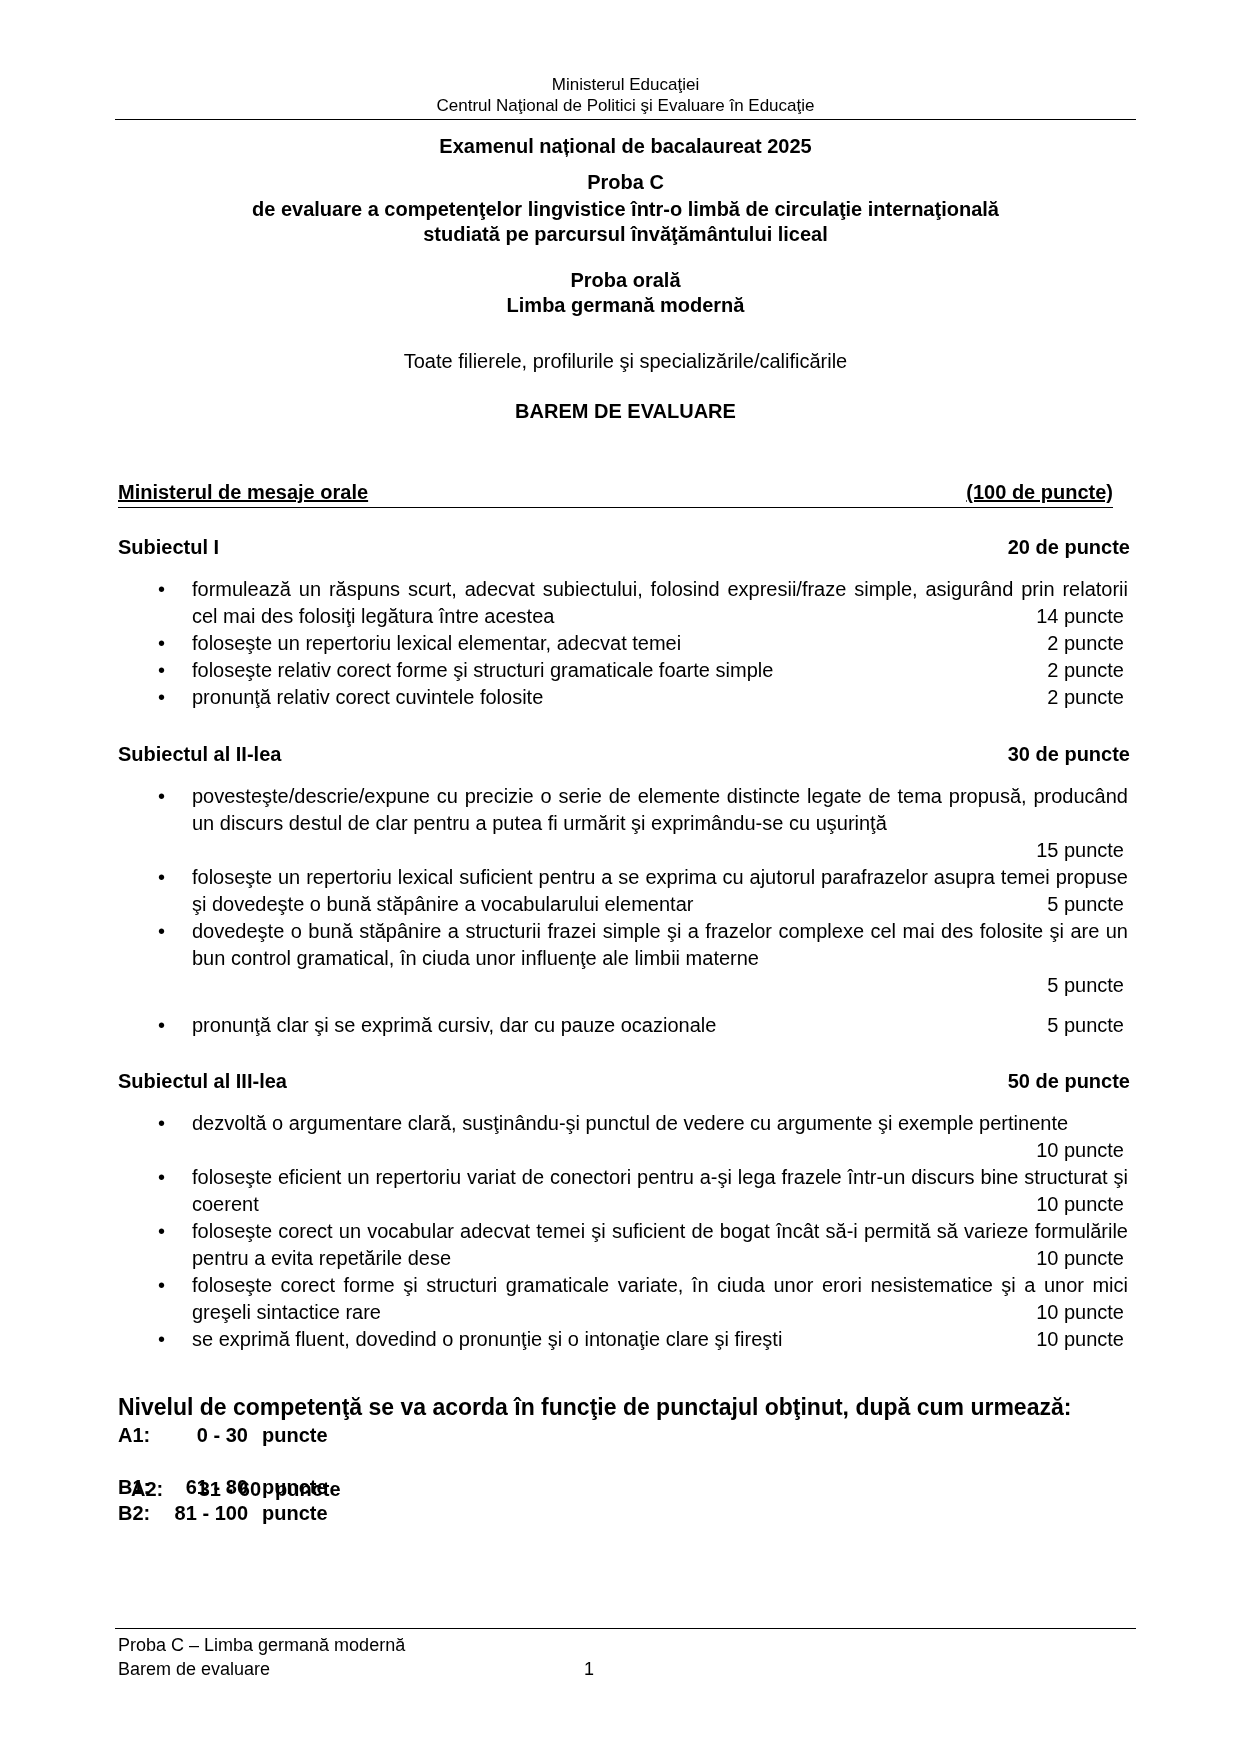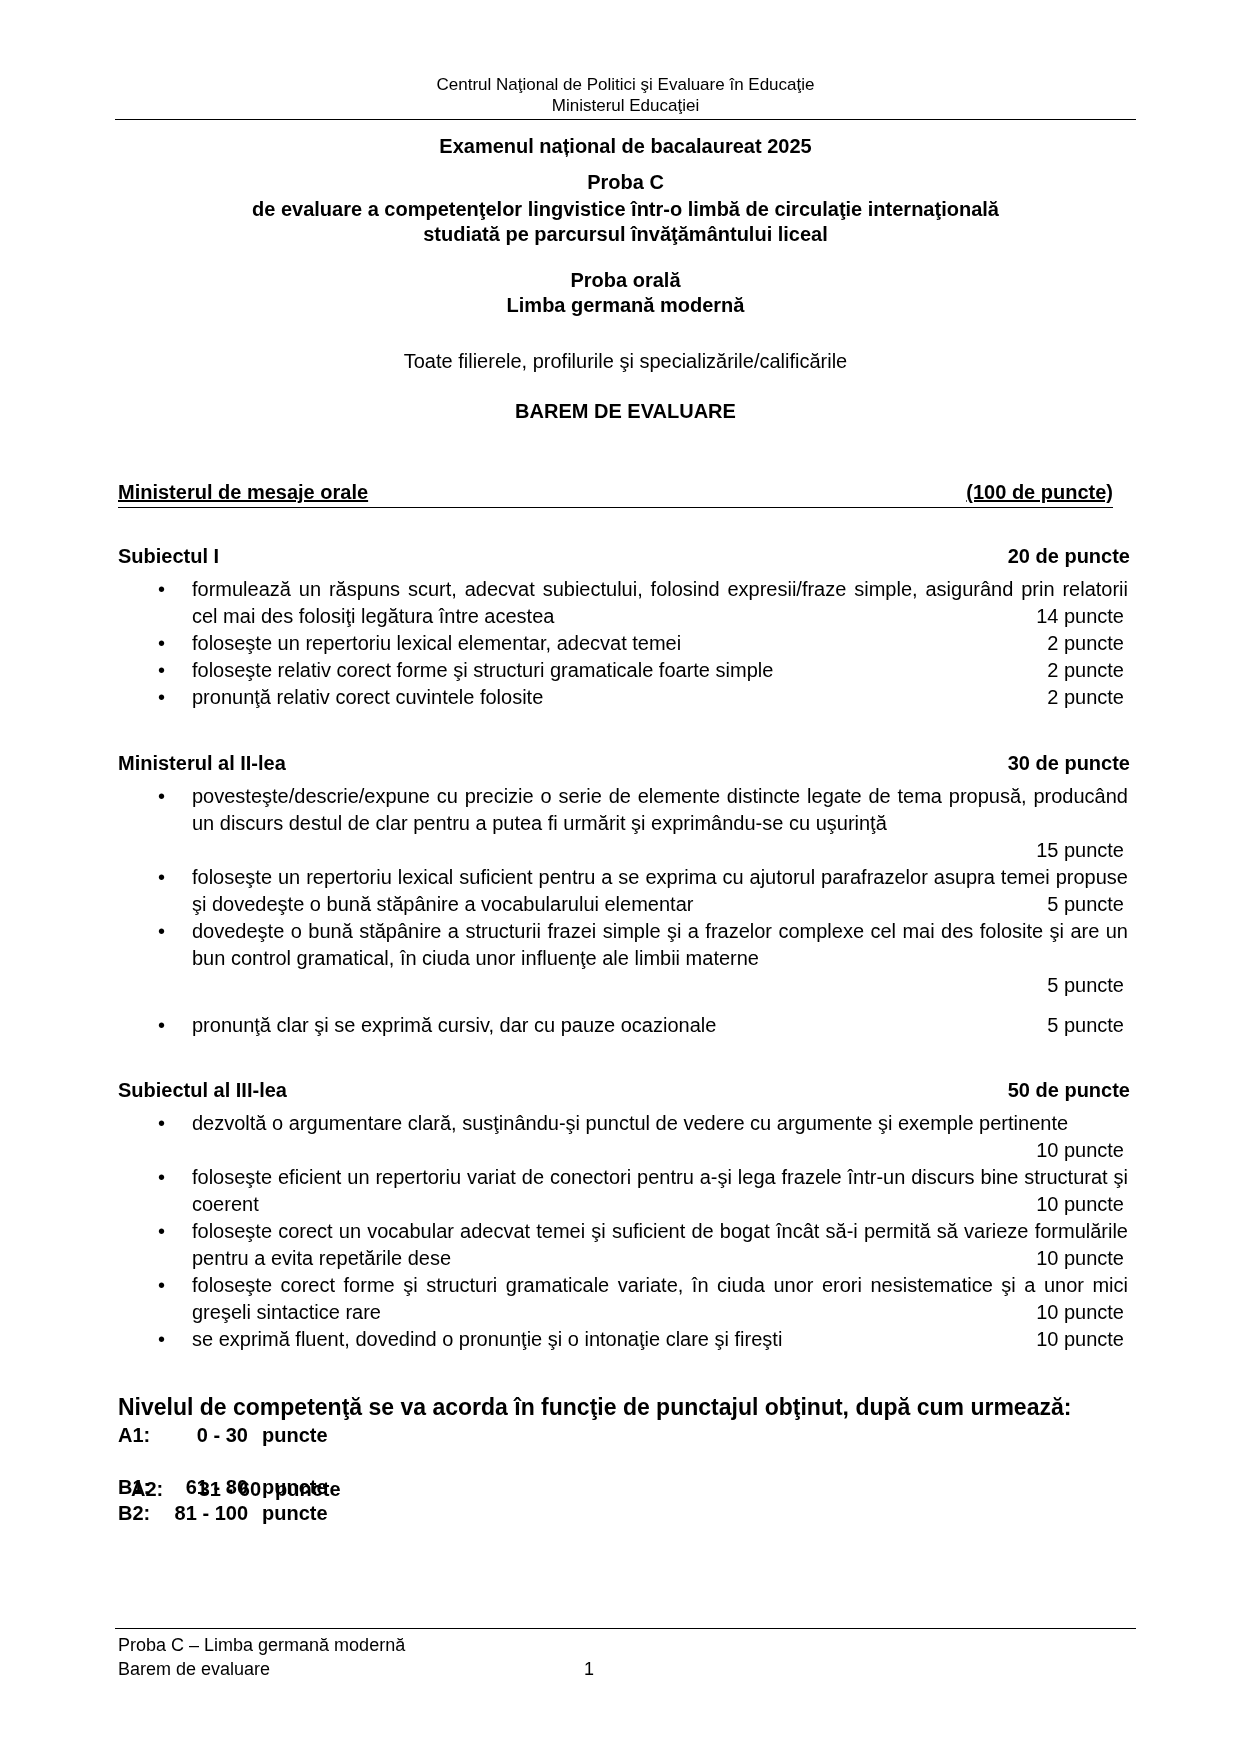--- a/index.html
+++ b/index.html
@@ -1,43 +1,43 @@
 <!DOCTYPE html>
 <html><head>
 <meta charset="utf-8">
 <style>
   html, body { margin:0; padding:0; background:#ffffff; }
   body { width:1241px; height:1755px; position:relative; font-family:"Liberation Sans", sans-serif; color:#000; }
   .hdr { position:absolute; left:115px; top:74px; width:1021px; text-align:center; font-size:17px; line-height:21px; }
   .hdr-rule { position:absolute; left:115px; top:119px; width:1021px; height:0; border-top:1.5px solid #000; }
   .title { position:absolute; left:115px; width:1021px; text-align:center; font-weight:bold; font-size:20px; line-height:25px; }
   .sub { position:absolute; left:115px; width:1021px; text-align:center; font-size:20px; line-height:25px; }
-  .sec { position:absolute; left:118px; width:1012px; font-weight:bold; font-size:20px; line-height:25px;margin-top:9px; }
+  .sec { position:absolute; left:118px; width:1012px; font-weight:bold; font-size:20px; line-height:25px; }
   .sec .r { position:absolute; right:0; top:0; }
   .sec-u { position:absolute; left:118px; top:480px; width:995px; height:27px; border-bottom:1.5px solid #000; font-weight:bold; font-size:20px; line-height:25px; }
   .sec-u .l { text-decoration:underline; }
   .sec-u .r { position:absolute; right:0; top:0; text-decoration:underline; }
   .item { position:absolute; left:150px; width:978px; font-size:20px; line-height:27px; }
   .item .b { position:absolute; left:8px; top:0; }
   .item .t { margin-left:42px; text-align:justify; text-align-last:left; }
   .item .p { position:absolute; right:4px; }
   .lvl-head { position:absolute; left:118px; top:1395px; font-weight:bold; font-size:23px; line-height:25px; }
   .lvl { position:absolute; left:118px; font-weight:bold; font-size:20px; line-height:26px; }
   .lvl span { display:inline-block; }
   .lvl .c1 { width:52px; }
   .lvl .c2 { width:92px; text-align:right; padding-right:14px; box-sizing:border-box; }
   .ftr-rule { position:absolute; left:115px; top:1628px; width:1021px; border-top:1.5px solid #000; }
   .ftr { position:absolute; left:118px; font-size:18px; line-height:22px; }
 </style>
 </head>
 <body>
 
 <div class="hdr">
+  <div>Ministerul Educaţiei</div>
   <div>Centrul Naţional de Politici şi Evaluare în Educaţie</div>
-  <div>Ministerul Educaţiei</div>
 </div>
 <div class="hdr-rule"></div>
 
 <div class="title" style="top:134px;">Examenul național de bacalaureat 2025</div>
 <div class="title" style="top:170px;">Proba C</div>
 <div class="title" style="top:197px;">de evaluare a competenţelor lingvistice într-o limbă de circulaţie internaţională</div>
 <div class="title" style="top:222px;">studiată pe parcursul învăţământului liceal</div>
 <div class="title" style="top:268px;">Proba orală</div>
 <div class="title" style="top:293px;">Limba germană modernă</div>
 <div class="sub" style="top:349px;text-align:center;">Toate filierele, profilurile şi specializările/calificările</div>
@@ -67,21 +67,21 @@
   <div class="t">foloseşte relativ corect forme şi structuri gramaticale foarte simple</div>
   <span class="p" style="top:0;">2 puncte</span>
 </div>
 <div class="item" style="top:684px;">
   <span class="b">•</span>
   <div class="t">pronunţă relativ corect cuvintele folosite</div>
   <span class="p" style="top:0;">2 puncte</span>
 </div>
 
 <div class="sec" style="top:742px;">
-  <span>Ministerul al II-lea</span>
+  <span>Subiectul al II-lea</span>
   <span class="r">30 de puncte</span>
 </div>
 <div class="item" style="top:783px;">
   <span class="b">•</span>
   <div class="t">povesteşte/descrie/expune cu precizie o serie de elemente distincte legate de tema propusă, producând un discurs destul de clar pentru a putea fi urmărit şi exprimându-se cu uşurinţă</div>
   <span class="p" style="top:54px;">15 puncte</span>
 </div>
 <div class="item" style="top:864px;">
   <span class="b">•</span>
   <div class="t">foloseşte un repertoriu lexical suficient pentru a se exprima cu ajutorul parafrazelor asupra temei propuse şi dovedeşte o bună stăpânire a vocabularului elementar</div>

